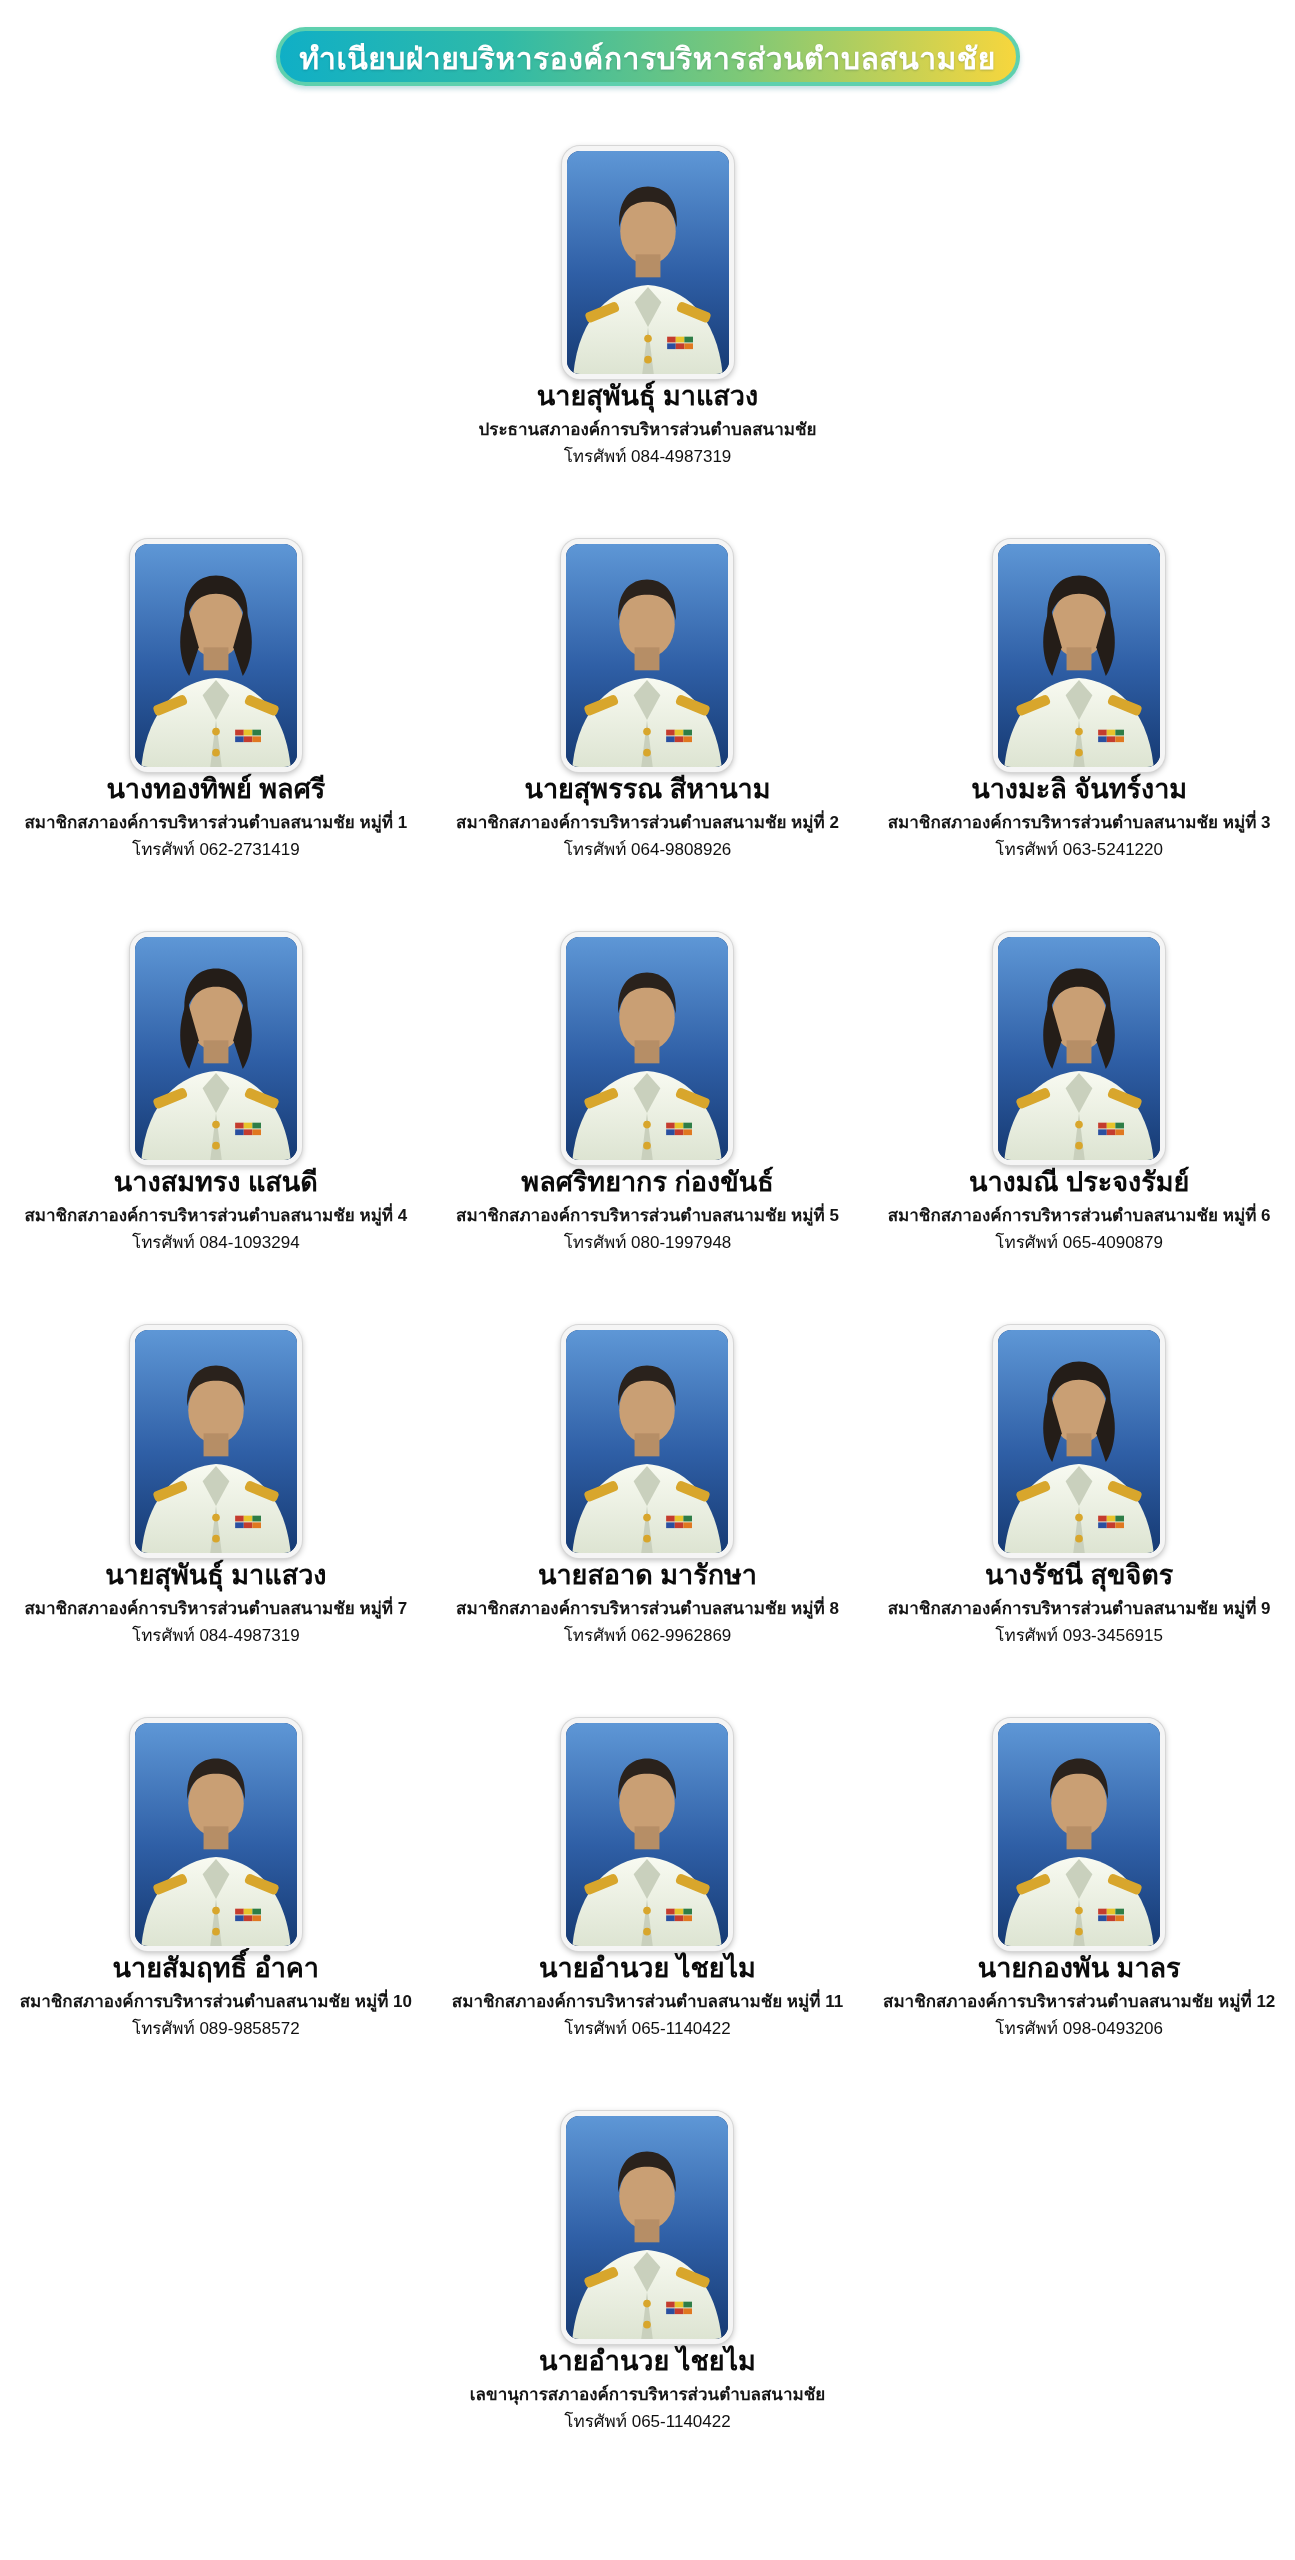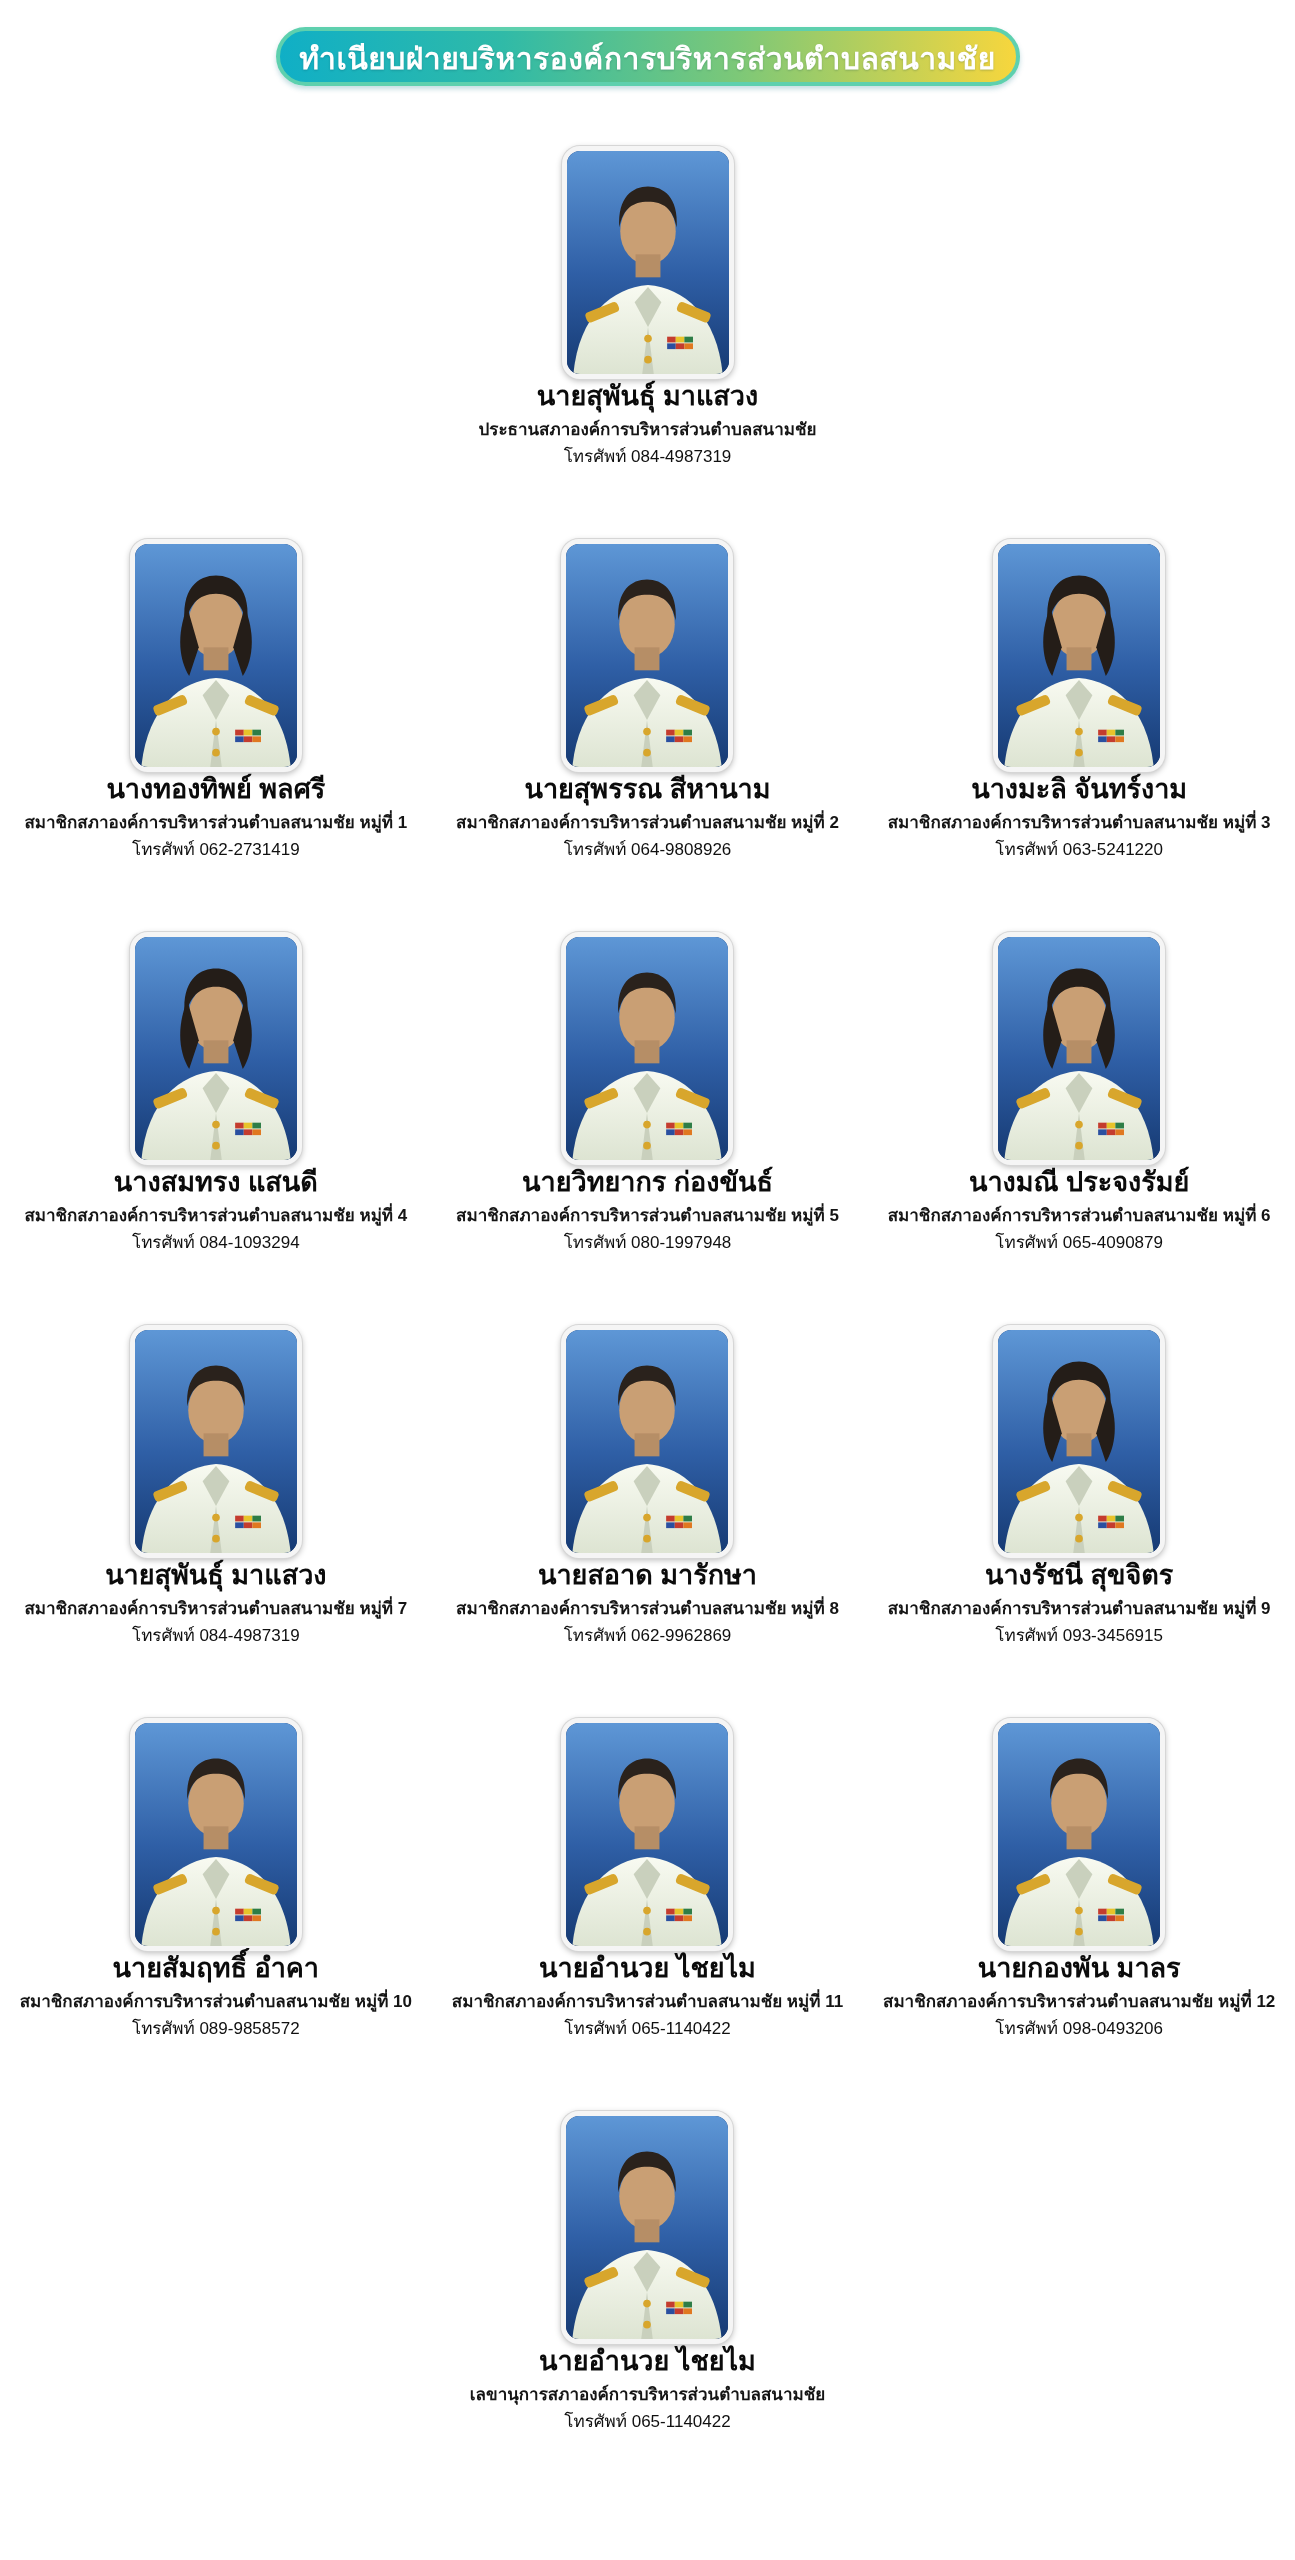--- a/index.html
+++ b/index.html
@@ -146,21 +146,21 @@
       <div class="name">นางสมทรง แสนดี</div>
       <div class="position">สมาชิกสภาองค์การบริหารส่วนตำบลสนามชัย หมู่ที่ 4</div>
       <div class="phone">โทรศัพท์ 084-1093294</div>
     </div>
     <div class="card">
       <div class="photo">
           <svg viewBox="0 0 172 233" preserveAspectRatio="xMidYMid slice">
             <use href="#p-male"></use>
           </svg>
         </div>
-      <div class="name">นายวิทยากร ก่องขันธ์</div>
+      <div class="name">พลศริทยากร ก่องขันธ์</div>
       <div class="position">สมาชิกสภาองค์การบริหารส่วนตำบลสนามชัย หมู่ที่ 5</div>
       <div class="phone">โทรศัพท์ 080-1997948</div>
     </div>
     <div class="card">
       <div class="photo">
           <svg viewBox="0 0 172 233" preserveAspectRatio="xMidYMid slice">
             <use href="#p-female"></use>
           </svg>
         </div>
       <div class="name">นางมณี ประจงรัมย์</div>

